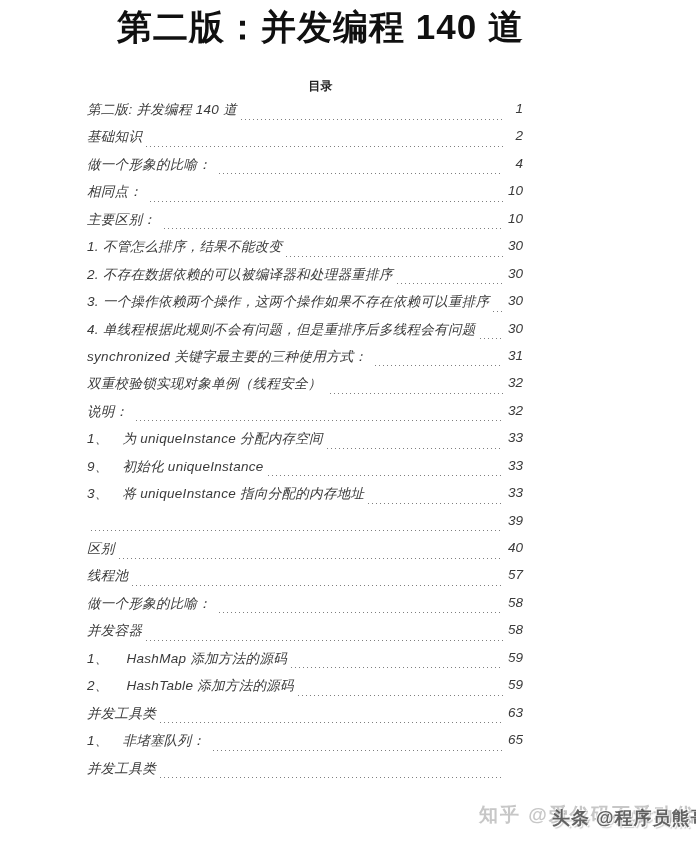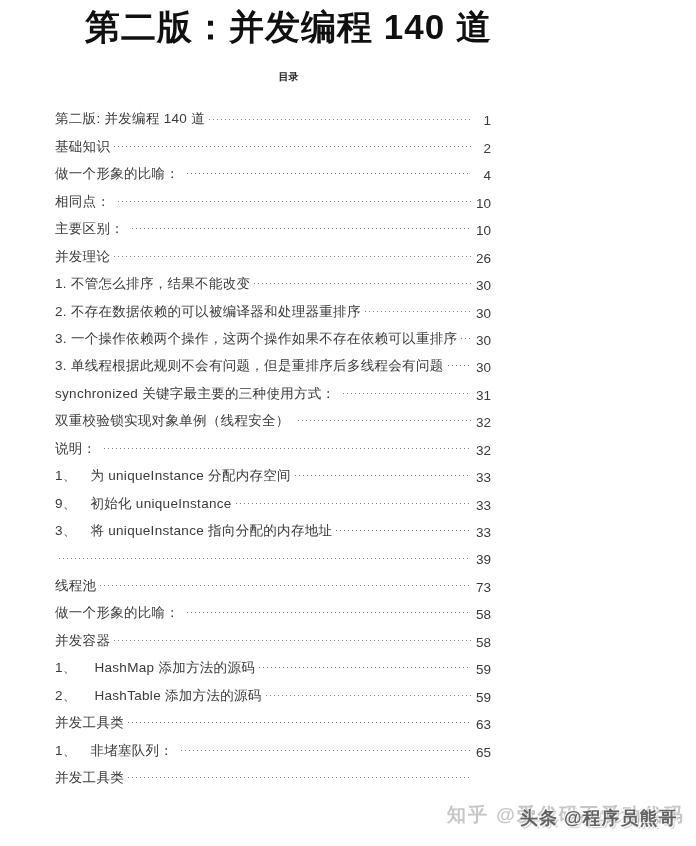--- a/index.html
+++ b/index.html
@@ -10,40 +10,40 @@
     --wm_dark:#575757;
     --page_bg:#ffffff;
   }
   html,body{margin:0;padding:0;}
   body{
     width:696px;height:846px;overflow:hidden;
     background:var(--page_bg);
     font-family:"Liberation Sans","DejaVu Sans",sans-serif;
   }
   .page{
-    position:relative;width:577px;height:846px;background:var(--page_bg);
+    position:relative;width:577px;height:846px;background:var(--page_bg);margin-left:32px;
   }
   .doc-title{
     position:absolute;top:6px;left:0;right:0;
     margin:0;text-align:center;
     font-size:35px;line-height:1.2;font-weight:800;
     letter-spacing:1px;color:var(--title);
   }
   .toc-heading{
-    position:absolute;top:70px;left:0;right:0;
-    text-align:center;font-size:10px;font-weight:600;color:#222222;
+    position:absolute;top:78px;left:0;right:0;
+    text-align:center;font-size:12px;font-weight:600;color:#222222;
   }
   .toc{
     position:absolute;top:101px;left:0;right:0;
   }
   .toc-row{
-    display:flex;align-items:flex-end;
+    display:flex;align-items:flex-start;
     height:27.45px;
     padding-left:55px;padding-right:86px;
-    font-size:13.5px;color:var(--text);
+    font-size:13.5px;color:var(--text);font-style:italic;
   }
   .toc-row.level-1{}
   .toc-label{
     white-space:pre;flex:0 0 auto;
     letter-spacing:0.3px;
   }
   .leader{
     flex:1 1 auto;height:2px;align-self:center;
     margin:9px 4px 0 4px;
     background-image:repeating-linear-gradient(to right,var(--dots) 0 1.4px,transparent 1.4px 4px);
@@ -94,42 +94,37 @@
       <div class="toc-row level-1">
     <span class="toc-label">相同点： </span>
     <span class="leader"></span>
     <span class="toc-page">10</span>
   </div>
       <div class="toc-row level-1">
     <span class="toc-label">主要区别： </span>
     <span class="leader"></span>
     <span class="toc-page">10</span>
   </div>
-      <div class="toc-row level-1">
-    <span class="toc-label">并发理论</span>
-    <span class="leader"></span>
-    <span class="toc-page">26</span>
-  </div>
       <div class="toc-row level-0">
     <span class="toc-label">1. 不管怎么排序，结果不能改变</span>
     <span class="leader"></span>
     <span class="toc-page">30</span>
   </div>
       <div class="toc-row level-0">
     <span class="toc-label">2. 不存在数据依赖的可以被编译器和处理器重排序</span>
     <span class="leader"></span>
     <span class="toc-page">30</span>
   </div>
       <div class="toc-row level-0">
     <span class="toc-label">3. 一个操作依赖两个操作，这两个操作如果不存在依赖可以重排序</span>
     <span class="leader"></span>
     <span class="toc-page">30</span>
   </div>
       <div class="toc-row level-0">
-    <span class="toc-label">3. 单线程根据此规则不会有问题，但是重排序后多线程会有问题</span>
+    <span class="toc-label">4. 单线程根据此规则不会有问题，但是重排序后多线程会有问题</span>
     <span class="leader"></span>
     <span class="toc-page">30</span>
   </div>
       <div class="toc-row level-1">
     <span class="toc-label">synchronized 关键字最主要的三种使用方式： </span>
     <span class="leader"></span>
     <span class="toc-page">31</span>
   </div>
       <div class="toc-row level-1">
     <span class="toc-label">双重校验锁实现对象单例（线程安全） </span>
@@ -154,23 +149,28 @@
       <div class="toc-row level-1">
     <span class="toc-label">3、　将 uniqueInstance 指向分配的内存地址</span>
     <span class="leader"></span>
     <span class="toc-page">33</span>
   </div>
       <div class="toc-row level-1">
     <span class="leader"></span>
     <span class="toc-page">39</span>
   </div>
       <div class="toc-row level-1">
+    <span class="toc-label">区别</span>
+    <span class="leader"></span>
+    <span class="toc-page">40</span>
+  </div>
+      <div class="toc-row level-1">
     <span class="toc-label">线程池</span>
     <span class="leader"></span>
-    <span class="toc-page">73</span>
+    <span class="toc-page">57</span>
   </div>
       <div class="toc-row level-1">
     <span class="toc-label">做一个形象的比喻： </span>
     <span class="leader"></span>
     <span class="toc-page">58</span>
   </div>
       <div class="toc-row level-1">
     <span class="toc-label">并发容器</span>
     <span class="leader"></span>
     <span class="toc-page">58</span>

